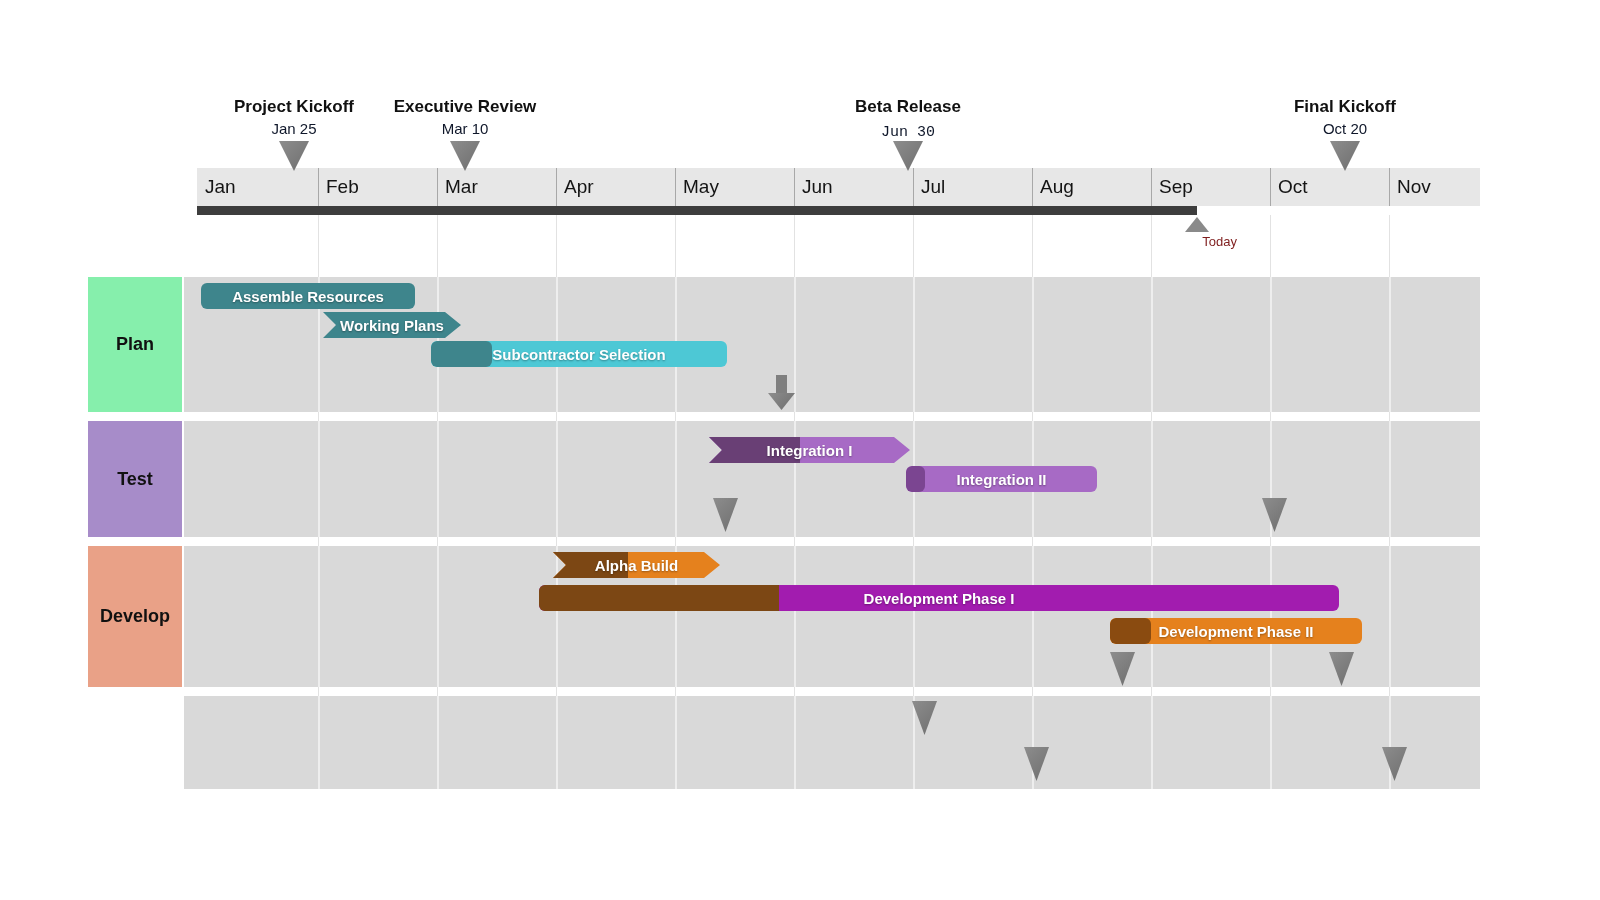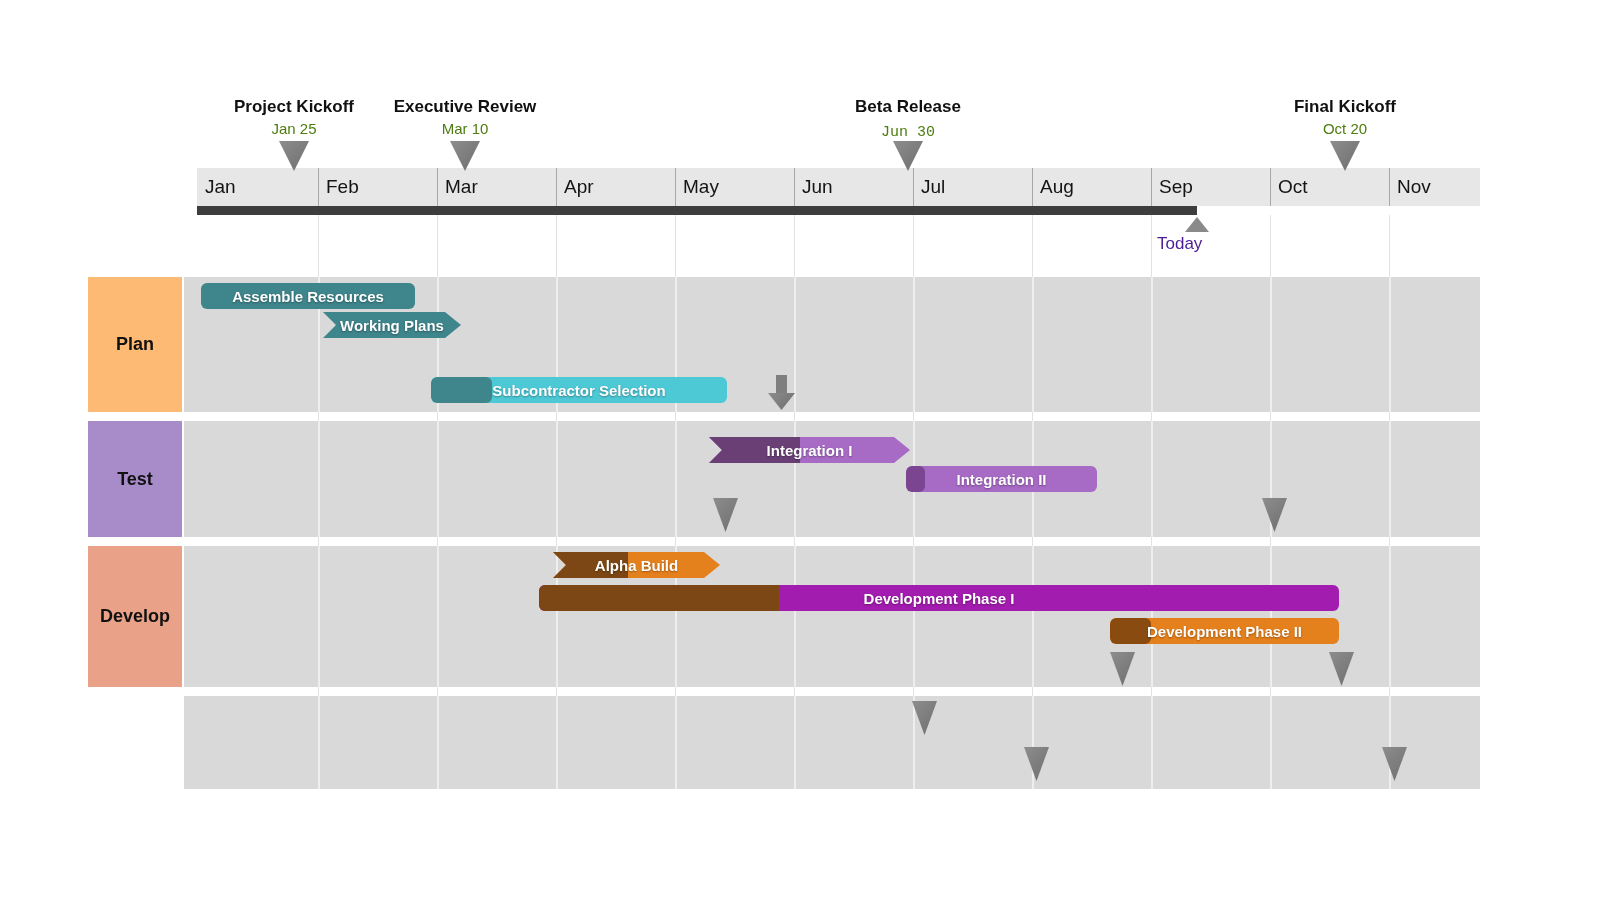--- a/index.html
+++ b/index.html
@@ -18,22 +18,22 @@
   .bar{display:flex;align-items:center;justify-content:center;height:26px;}
   .bar-round{border-radius:6px;overflow:hidden;}
   .bar-chev{clip-path:polygon(0 0,calc(100% - 16px) 0,100% 50%,calc(100% - 16px) 100%,0 100%,13px 50%);}
   .bar-label{position:relative;z-index:2;font-size:15px;font-weight:bold;color:#ffffff;
              white-space:nowrap;text-shadow:0 1px 2px rgba(0,0,0,0.35);}
   .done-seg{position:absolute;left:0;top:0;bottom:0;z-index:1;}
   .done-round{border-radius:6px;}
   .tri-down{clip-path:polygon(0 0,100% 0,50% 100%);background:linear-gradient(135deg,#8d8d8d,#6e6e6e);}
   .tri-up{clip-path:polygon(50% 0,100% 100%,0 100%);background:#8a8a8a;}
   .top-title{font-size:17px;font-weight:bold;color:#111;text-align:center;white-space:nowrap;}
-  .top-date{font-size:15px;color:#4d7c0f;text-align:center;white-space:nowrap;}
-  .today-label{font-size:17px;color:#4c1d95;text-align:left;white-space:nowrap;}
+  .top-date{font-size:15px;color:#0f172a;text-align:center;white-space:nowrap;}
+  .today-label{font-size:13px;color:#7f1d1d;text-align:right;white-space:nowrap;}
   .arr-stem{position:absolute;background:#7f7f7f;}
 </style>
 </head>
 <body>
 
 <div id="canvas">
     <div class="abs gridline" style="left: 318px; top: 215px; height: 574px;"></div>
     <div class="abs gridline" style="left: 437px; top: 215px; height: 574px;"></div>
     <div class="abs gridline" style="left: 556px; top: 215px; height: 574px;"></div>
     <div class="abs gridline" style="left: 675px; top: 215px; height: 574px;"></div>
@@ -81,39 +81,39 @@
     <div class="abs" style="left: 0px; top: 0px;">
       <div class="abs top-title" style="left: 758px; top: 97px; width: 300px;">Beta Release</div>
       <div class="abs top-date" style="left: 758px; top: 124px; width: 300px; font-family: Liberation Mono, monospace;">Jun 30</div>
       <div class="abs tri-down" style="left: 893px; top: 141px; width: 30px; height: 30px;"></div>
     </div>
     <div class="abs" style="left: 0px; top: 0px;">
       <div class="abs top-title" style="left: 1195px; top: 97px; width: 300px;">Final Kickoff</div>
       <div class="abs top-date" style="left: 1195px; top: 120px; width: 300px;">Oct 20</div>
       <div class="abs tri-down" style="left: 1330px; top: 141px; width: 30px; height: 30px;"></div>
     </div>
-    <div class="abs lane-label" style="left: 88px; top: 277px; width: 94px; height: 135px; background: #fdba74;">Plan</div>
+    <div class="abs lane-label" style="left: 88px; top: 277px; width: 94px; height: 135px; background: #86efac;">Plan</div>
     <div class="abs lane-bg" style="left: 184px; top: 277px; width: 1296px; height: 135px; position: absolute;">
       <div class="abs lane-grid" style="left: 134px; top: 0px; height: 135px;"></div>
       <div class="abs lane-grid" style="left: 253px; top: 0px; height: 135px;"></div>
       <div class="abs lane-grid" style="left: 372px; top: 0px; height: 135px;"></div>
       <div class="abs lane-grid" style="left: 491px; top: 0px; height: 135px;"></div>
       <div class="abs lane-grid" style="left: 610px; top: 0px; height: 135px;"></div>
       <div class="abs lane-grid" style="left: 729px; top: 0px; height: 135px;"></div>
       <div class="abs lane-grid" style="left: 848px; top: 0px; height: 135px;"></div>
       <div class="abs lane-grid" style="left: 967px; top: 0px; height: 135px;"></div>
       <div class="abs lane-grid" style="left: 1086px; top: 0px; height: 135px;"></div>
       <div class="abs lane-grid" style="left: 1205px; top: 0px; height: 135px;"></div>
       <div class="abs bar bar-round" style="left: 17px; top: 6px; width: 214px; background: rgb(62, 133, 140);">
         <div class="bar-label">Assemble Resources</div>
       </div>
       <div class="abs bar bar-chev" style="left: 139px; top: 35px; width: 138px; background: rgb(62, 133, 140);">
         <div class="bar-label">Working Plans</div>
       </div>
-      <div class="abs bar bar-round" style="left: 247px; top: 64px; width: 296px; background: rgb(77, 200, 213); margin-top: 36px;">
+      <div class="abs bar bar-round" style="left: 247px; top: 64px; width: 296px; background: rgb(77, 200, 213);">
         <div class="done-seg done-round" style="width: 61px; background: rgb(62, 133, 140);"></div>
         <div class="bar-label">Subcontractor Selection</div>
       </div>
     </div>
     <div class="abs" style="left: 0px; top: 0px;">
       <div class="abs arr-stem" style="left: 776px; top: 375px; width: 11px; height: 18px;"></div>
       <div class="abs tri-down" style="left: 768px; top: 393px; width: 27px; height: 17px;"></div>
     </div>
     <div class="abs lane-bg" style="left: 184px; top: 421px; width: 1296px; height: 116px; position: absolute;">
       <div class="abs lane-grid" style="left: 134px; top: 0px; height: 116px;"></div>
@@ -155,21 +155,21 @@
       <div class="abs lane-grid" style="left: 1086px; top: 0px; height: 141px;"></div>
       <div class="abs lane-grid" style="left: 1205px; top: 0px; height: 141px;"></div>
       <div class="abs bar bar-chev" style="left: 369px; top: 6px; width: 167px; background: rgb(229, 129, 29);">
         <div class="done-seg" style="width: 75px; background: rgb(124, 71, 20);"></div>
         <div class="bar-label">Alpha Build</div>
       </div>
       <div class="abs bar bar-round" style="left: 355px; top: 39px; width: 800px; background: #a21caf; justify-content: center;">
         <div class="done-seg" style="width: 240px; background: rgb(124, 71, 20);"></div>
         <div class="bar-label">Development Phase I</div>
       </div>
-      <div class="abs bar bar-round" style="left: 926px; top: 72px; width: 229px; background: rgb(229, 129, 29);">
+      <div class="abs bar bar-round" style="left: 926px; top: 72px; width: 252px; background: rgb(229, 129, 29);">
         <div class="done-seg done-round" style="width: 41px; background: rgb(138, 75, 16);"></div>
         <div class="bar-label">Development Phase II</div>
       </div>
     </div>
     <div class="abs" style="left: 0px; top: 0px;">
       <div class="abs tri-down" style="left: 1110px; top: 652px; width: 25px; height: 34px;"></div>
     </div>
     <div class="abs" style="left: 0px; top: 0px;">
       <div class="abs tri-down" style="left: 1329px; top: 652px; width: 25px; height: 34px;"></div>
     </div>

